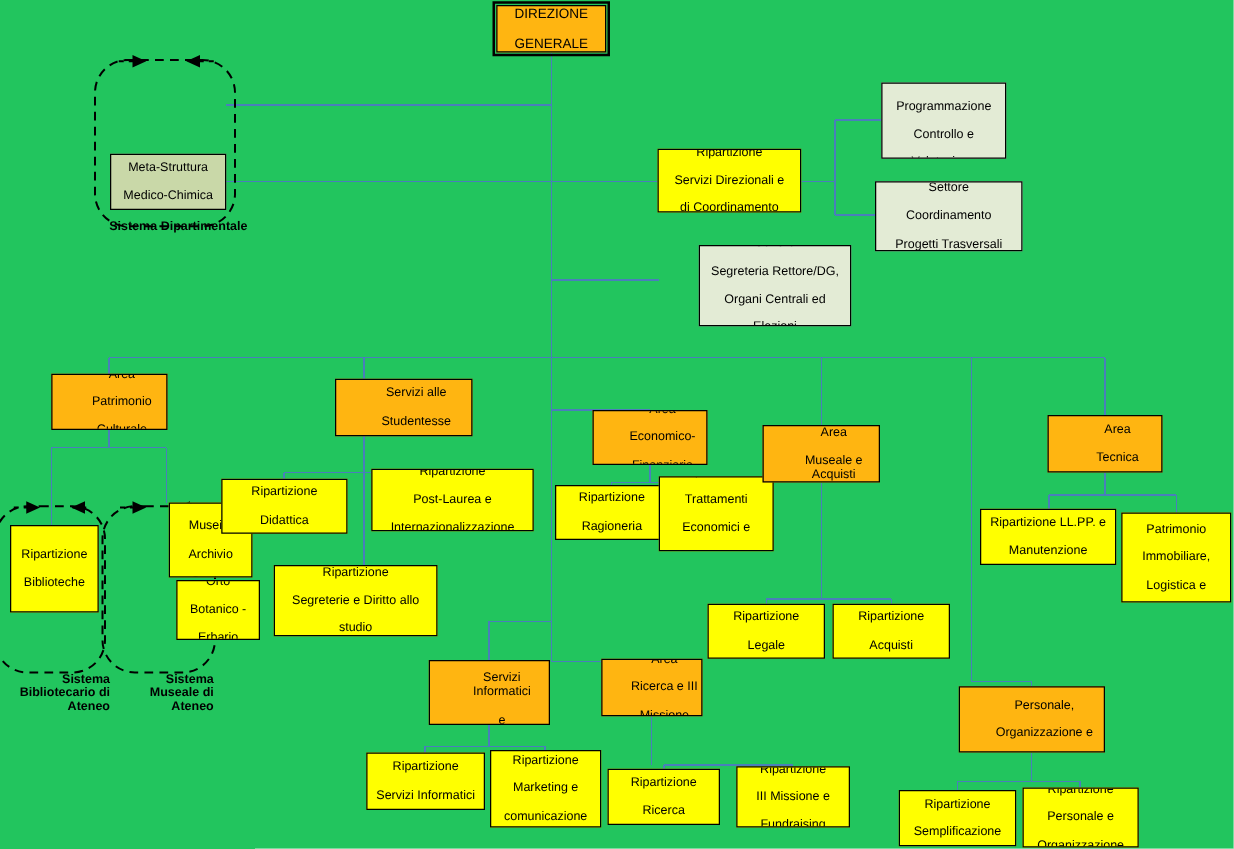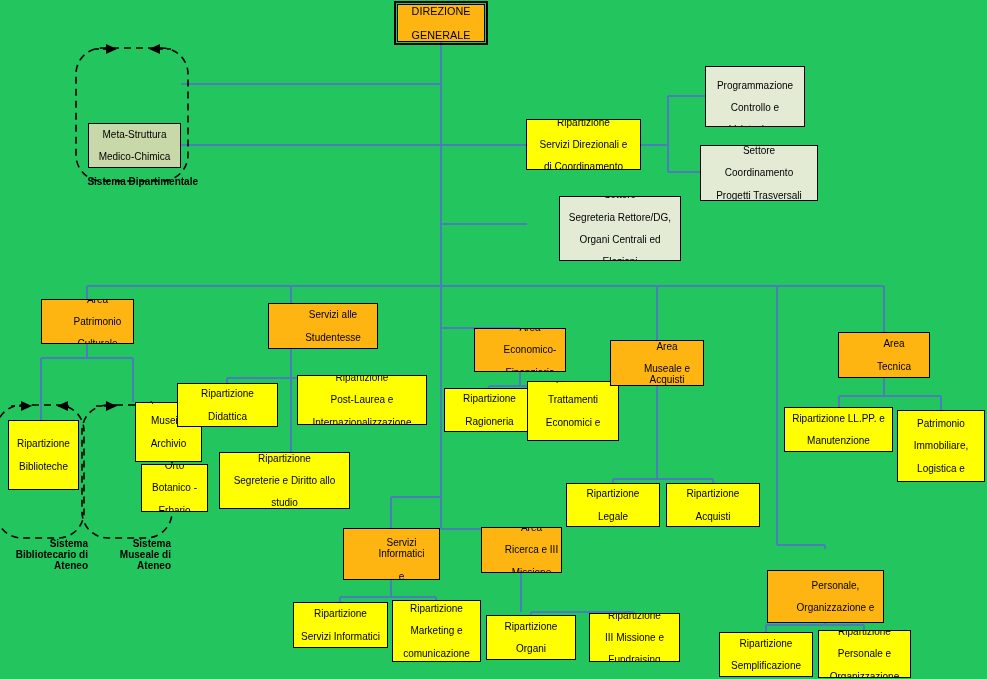--- a/index.html
+++ b/index.html
@@ -393,33 +393,33 @@
     <span>
       <span>Area</span><br>
       <span>Ricerca e III</span><br>
       <span>Missione</span>
     </span>
   </div>
 
   <div class="node n-yellow fs10" style="left:486px; top:615px; width:90px; height:45px;">
     <span>
       <span>Ripartizione</span><br>
-      <span>Organi</span>
+      <span>Ricerca</span>
     </span>
   </div>
 
   <div class="node n-yellow fs10" style="left:589px; top:613px; width:91px; height:49px;">
     <span>
       <span>Ripartizione</span><br>
       <span>III Missione e</span><br>
       <span>Fundraising</span>
     </span>
   </div>
 
-  <div class="node n-orange fs10" style="left:767px; top:549px; width:117px; height:53px;margin-top:21px;">
+  <div class="node n-orange fs10" style="left:767px; top:549px; width:117px; height:53px;">
     <span>
       <br>
       <span>Personale,</span><br>
       <span>Organizzazione e</span><br>
       
     </span>
   </div>
 
   <div class="node n-yellow fs10" style="left:719px; top:632px; width:94px; height:45px;">
     <span>

